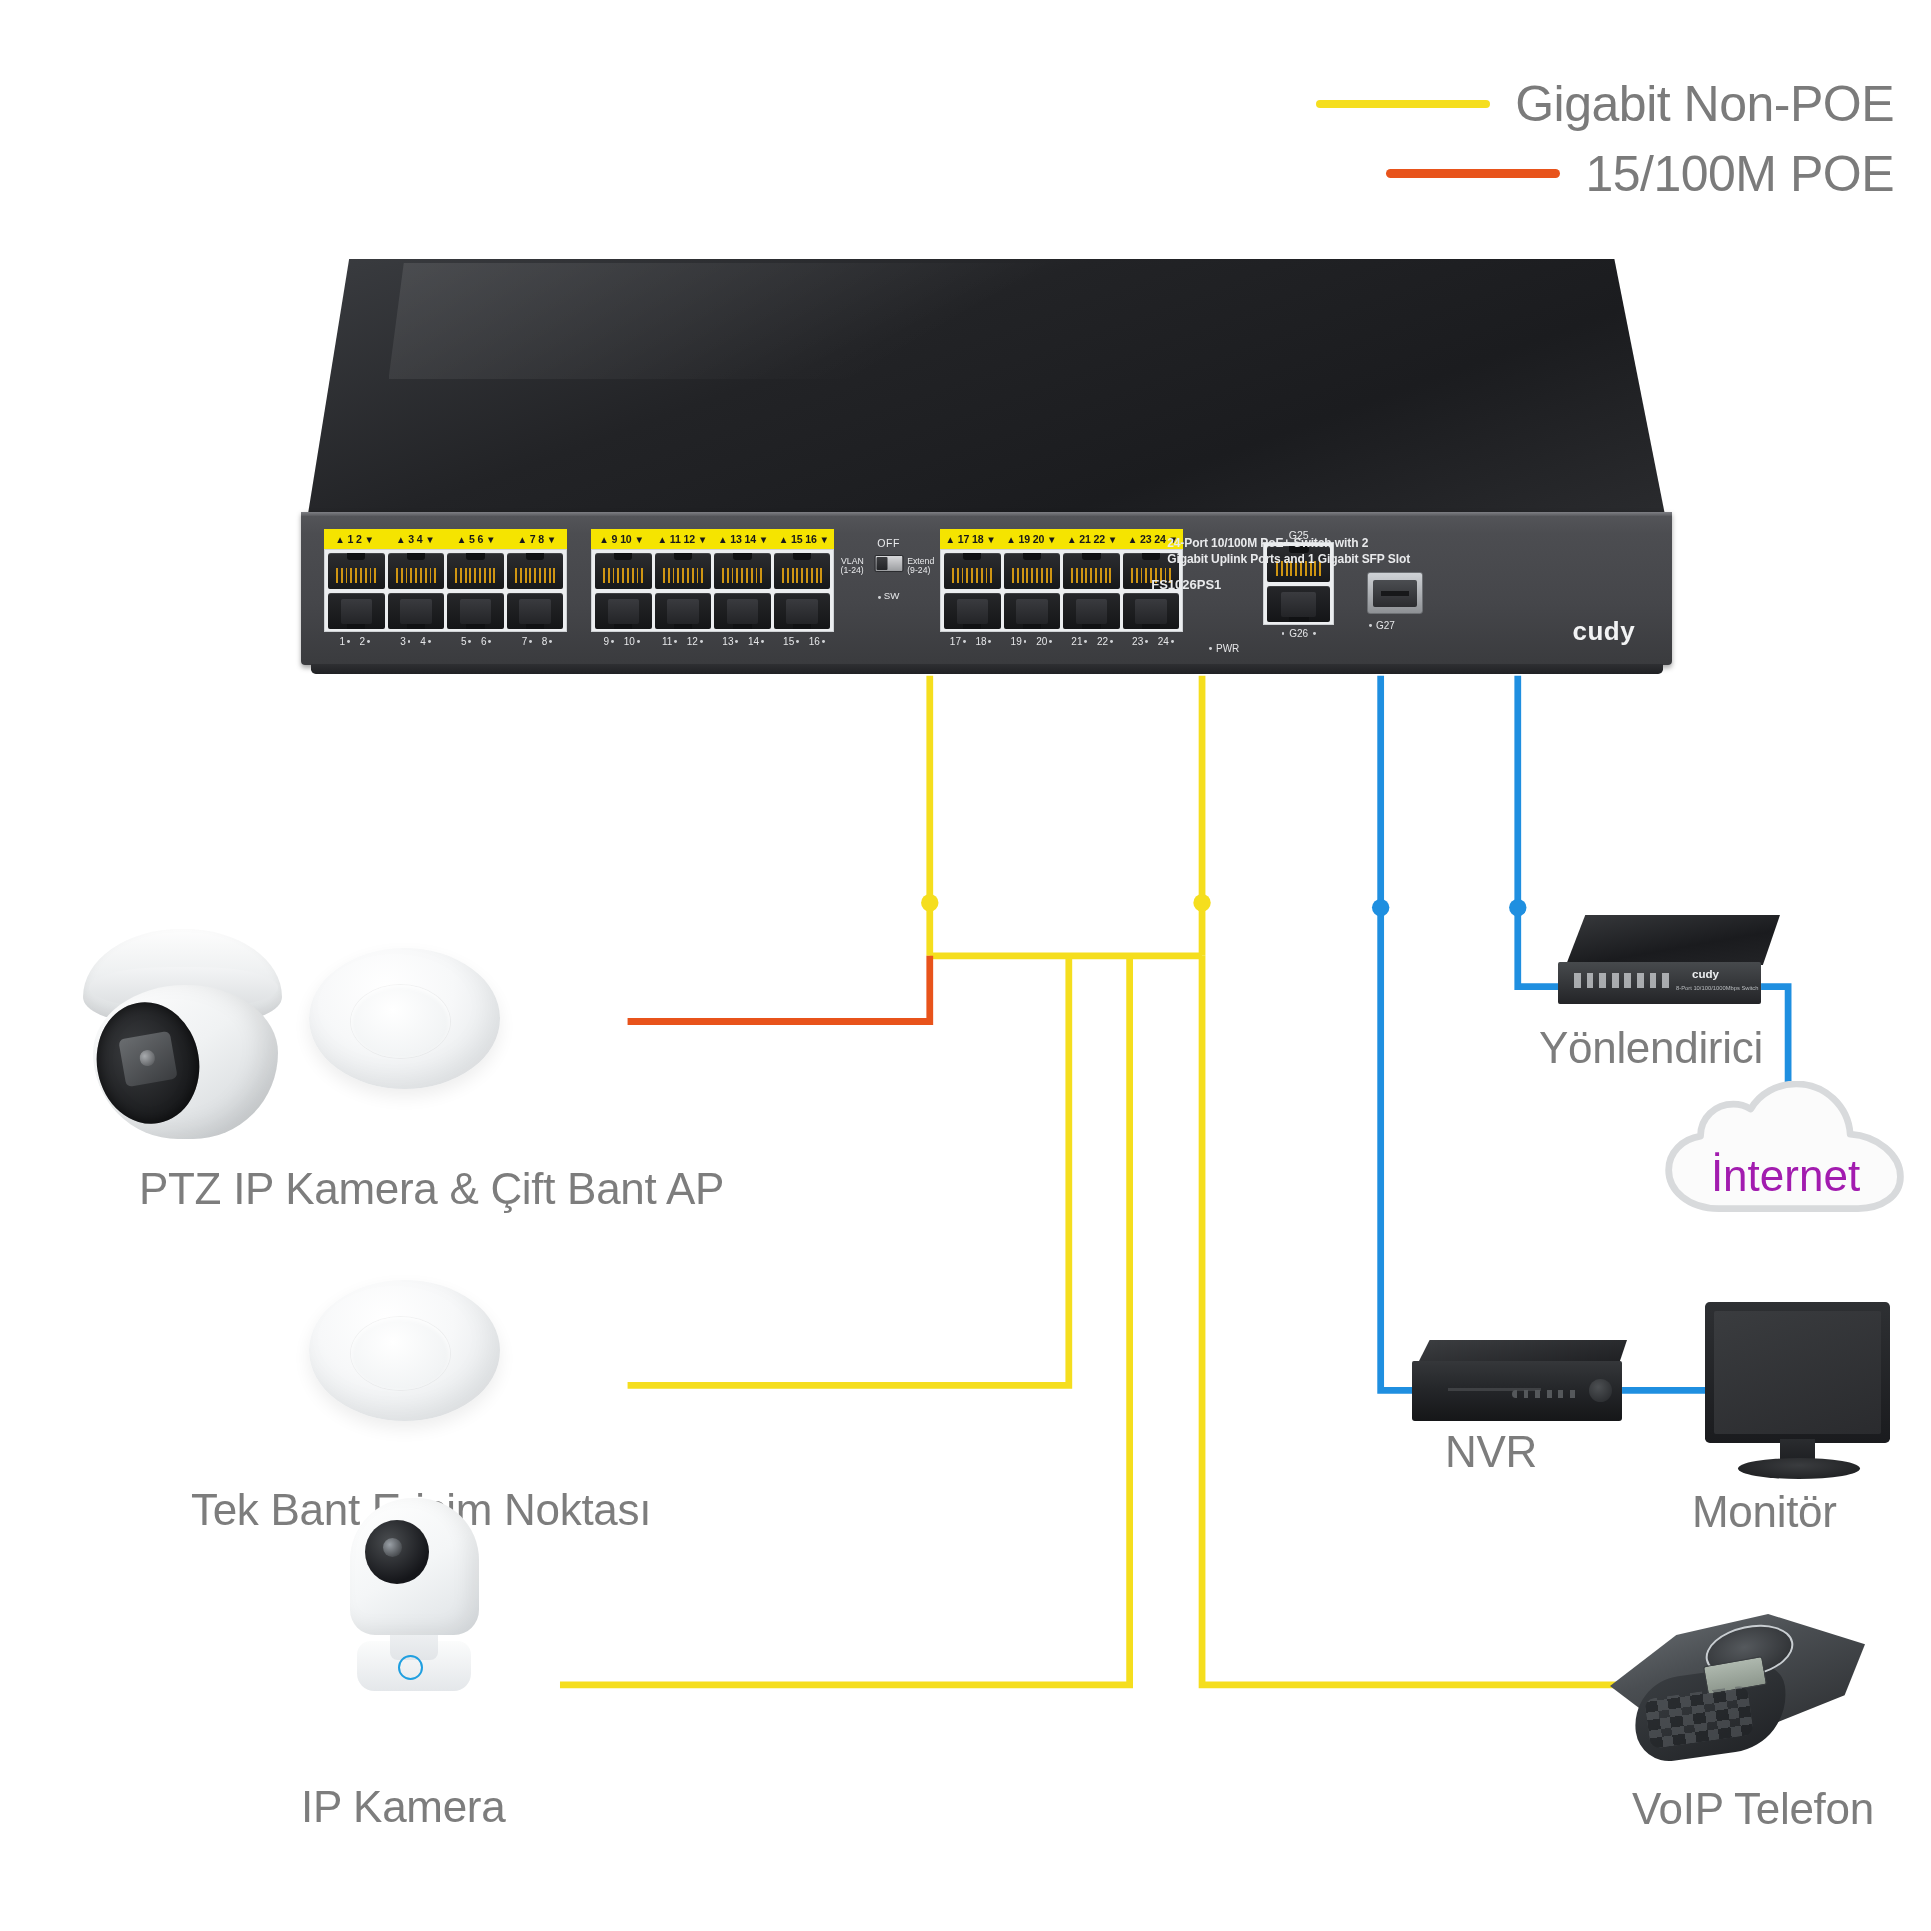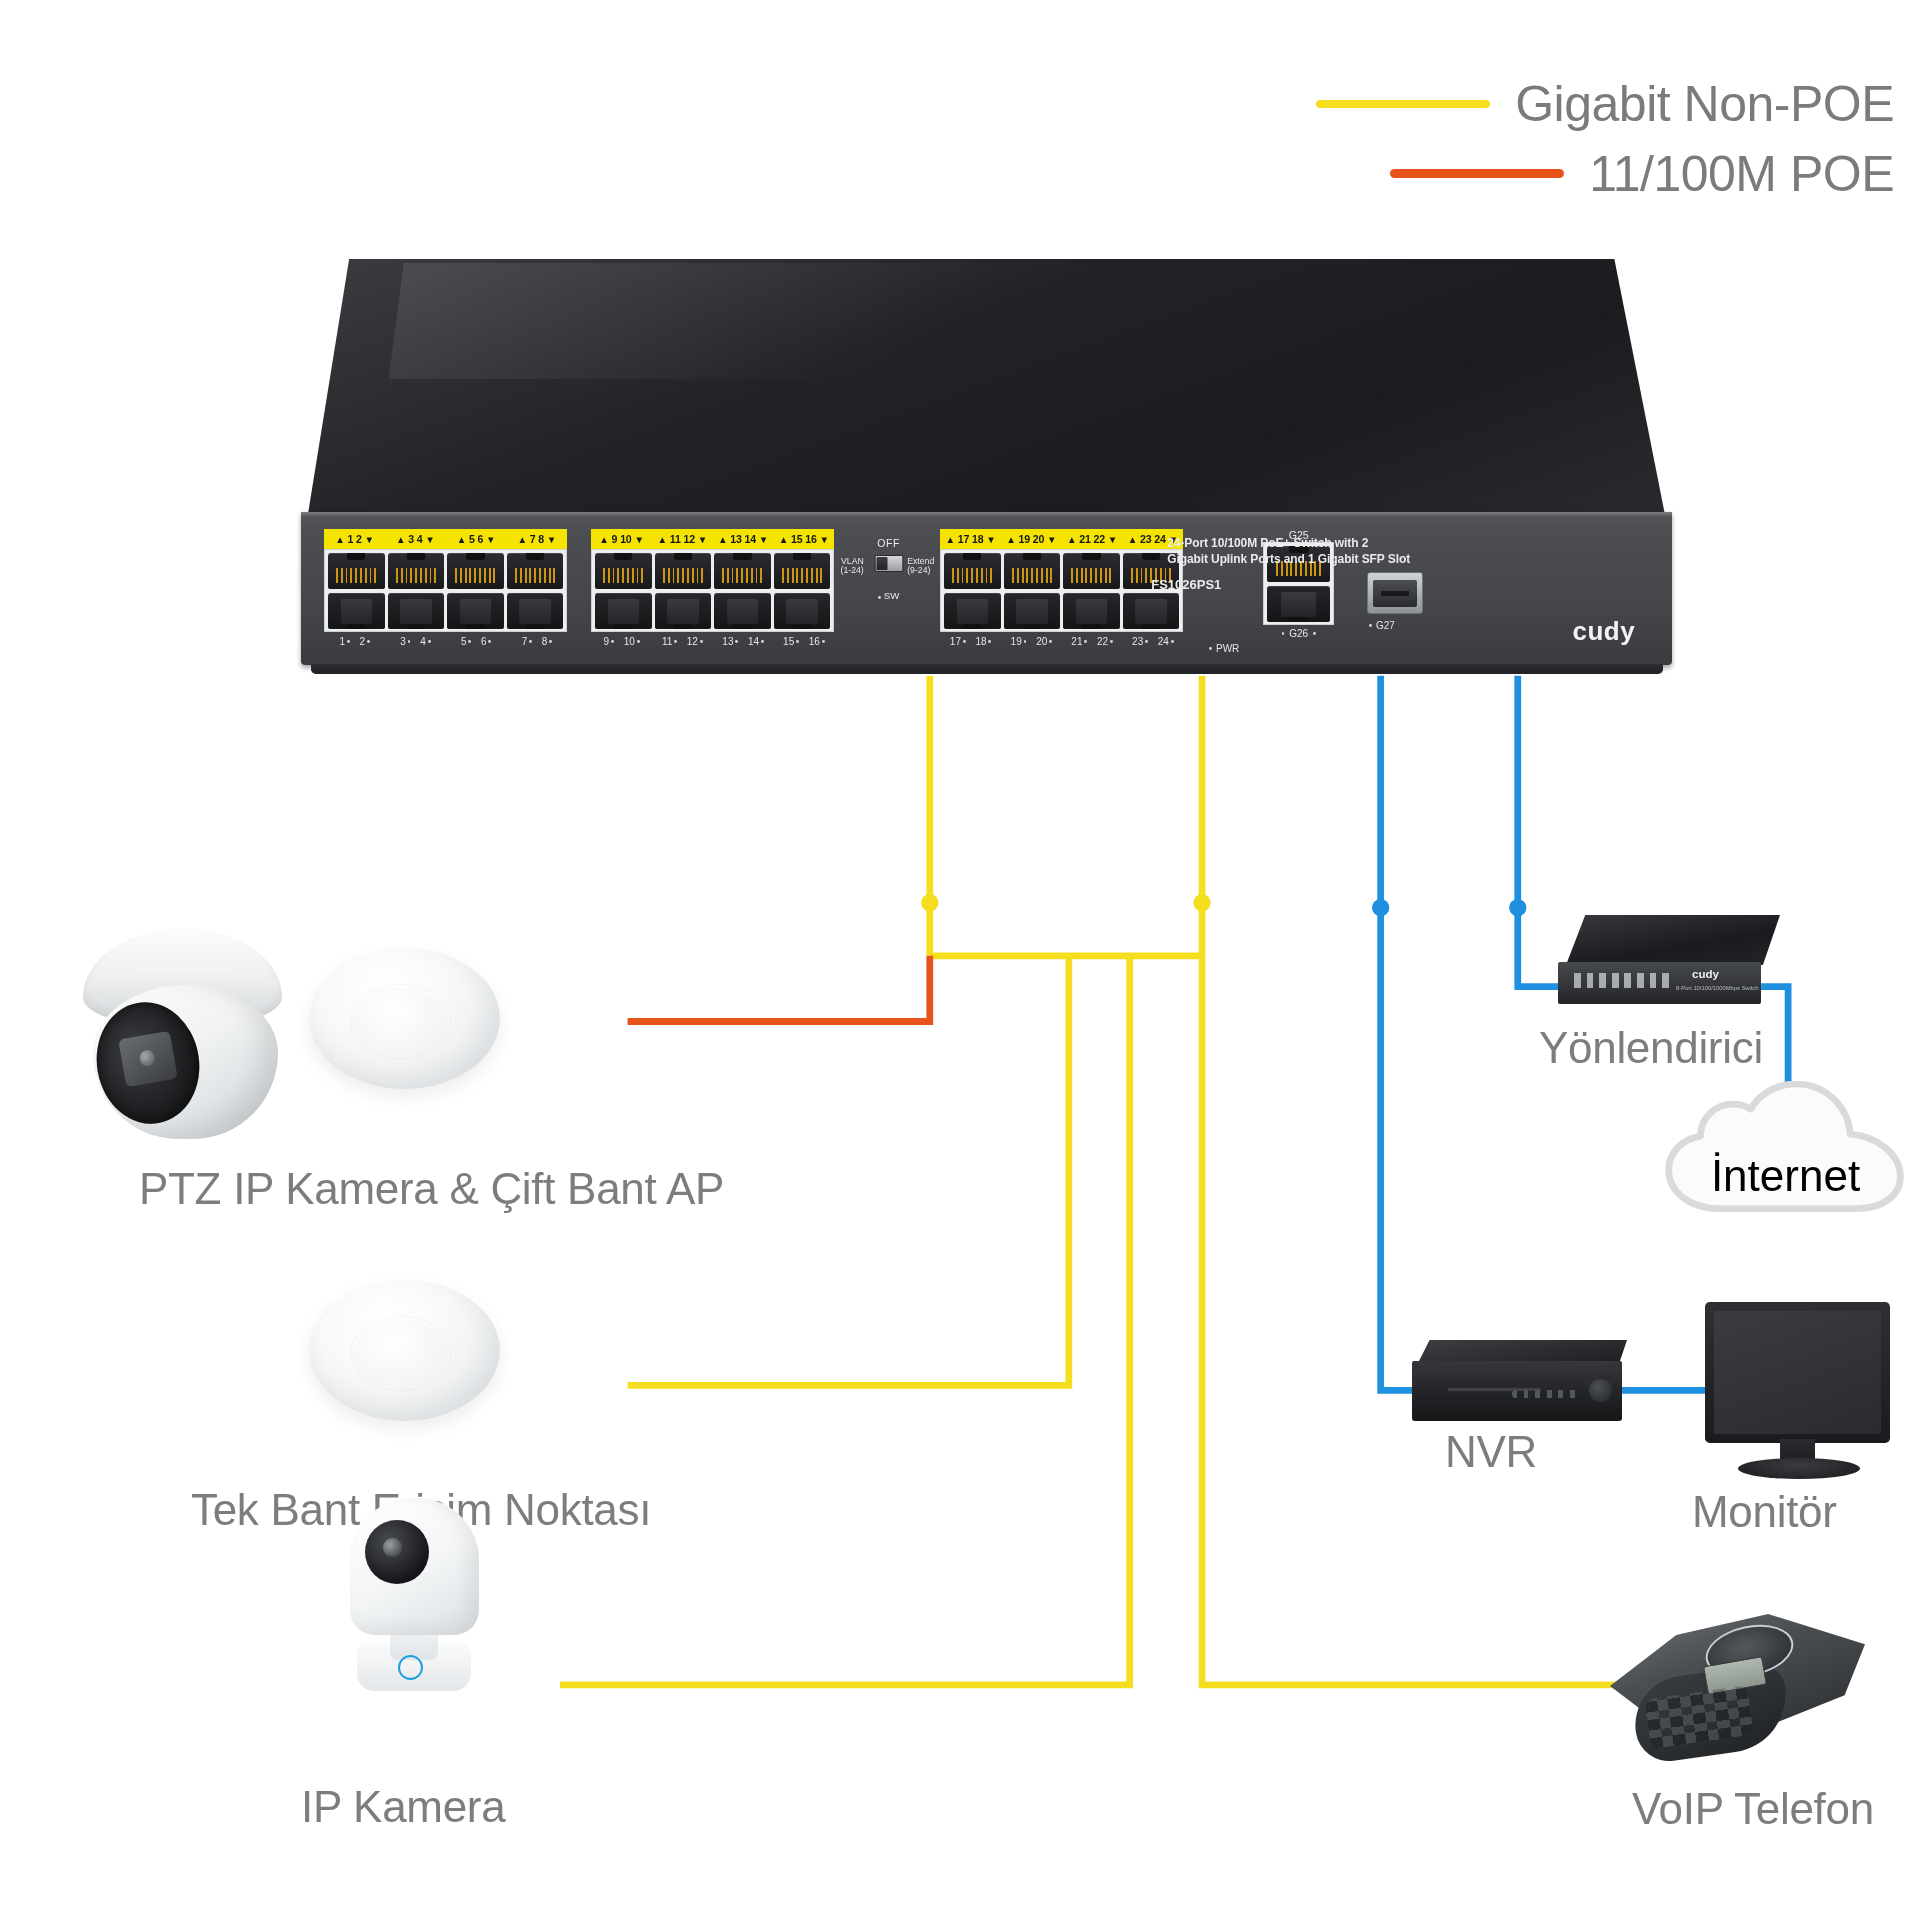--- a/index.html
+++ b/index.html
@@ -167,21 +167,21 @@
     background: linear-gradient(180deg,#474A4D 0%, #36383b 48%, #232427 100%); border-radius:1.9px; }
   .rtr-ports { position:absolute; left: 1574px; top: 973px; width: 100px; height: 15.4px;
     background: repeating-linear-gradient(90deg,#cfd2d5 0 6.8px, transparent 6.8px 12.6px); opacity:.75; }
   .rtr-brand { position:absolute; left: 1692px; top: 967px; font-size: 11.6px; color:#eceef0; font-weight:600; }
   .rtr-sub { position:absolute; left: 1676px; top: 985px; font-size: 5.8px; color:#b9bcbf; white-space:nowrap; }
 
   
   .cloud { position:absolute; left: 1659px; top: 1081px; width: 253px; height: 143px; }
   .cloud svg { width:100%; height:100%; display:block; }
   .cloud-label { position:absolute; left:0; top: 70px; width:100%; text-align:center;
-    font-size: 44px; color:#000000; }
+    font-size: 44px; color:#a21caf; }
 
   
   .nvr-top { position:absolute; left: 1417px; top: 1340px; width: 210px; height: 25px;
     background: linear-gradient(170deg,#3c3e41,#1d1e21); clip-path: polygon(6% 0%,100% 0%,96% 100%,0% 100%); }
   .nvr-body { position:absolute; left: 1412px; top: 1361px; width: 210px; height: 60px;
     background: linear-gradient(180deg,#35373a 0%, #26282b 42%, #151618 100%); border-radius: 1.9px 1.9px 2.9px 2.9px; }
   .nvr-slot { position:absolute; left: 1448px; top: 1388px; width: 93px; height: 2.9px; background:#3f4144; }
   .nvr-btns { position:absolute; left: 1512px; top: 1390px; width: 70px; height: 7.7px;
     background: repeating-linear-gradient(90deg,#55585b 0 4.8px, transparent 4.8px 11.6px); border-radius:3.9px; }
   .nvr-dpad { position:absolute; left: 1589px; top: 1379px; width: 23px; height: 23px;
@@ -219,21 +219,21 @@
 
 <div id="stage">
 
   <div class="legend">
     <div class="legend-row">
       <span class="legend-swatch" style="background:#f5de1e"></span>
       <span class="legend-label">Gigabit Non-POE</span>
     </div>
     <div class="legend-row">
       <span class="legend-swatch" style="background:#e8531b"></span>
-      <span class="legend-label">11/100M POE</span>
+      <span class="legend-label">15/100M POE</span>
     </div>
   </div>
 
   <div class="switch">
     <div class="sw-top">
       <div class="sw-top-sheen"></div>
     </div>
 
     <div class="sw-face">
       <div class="sw-face-hl"></div>

